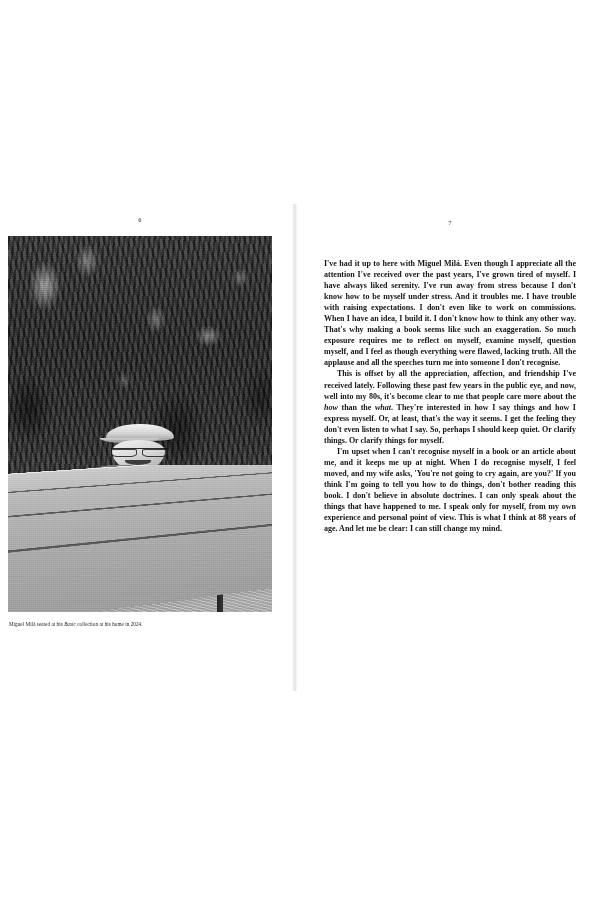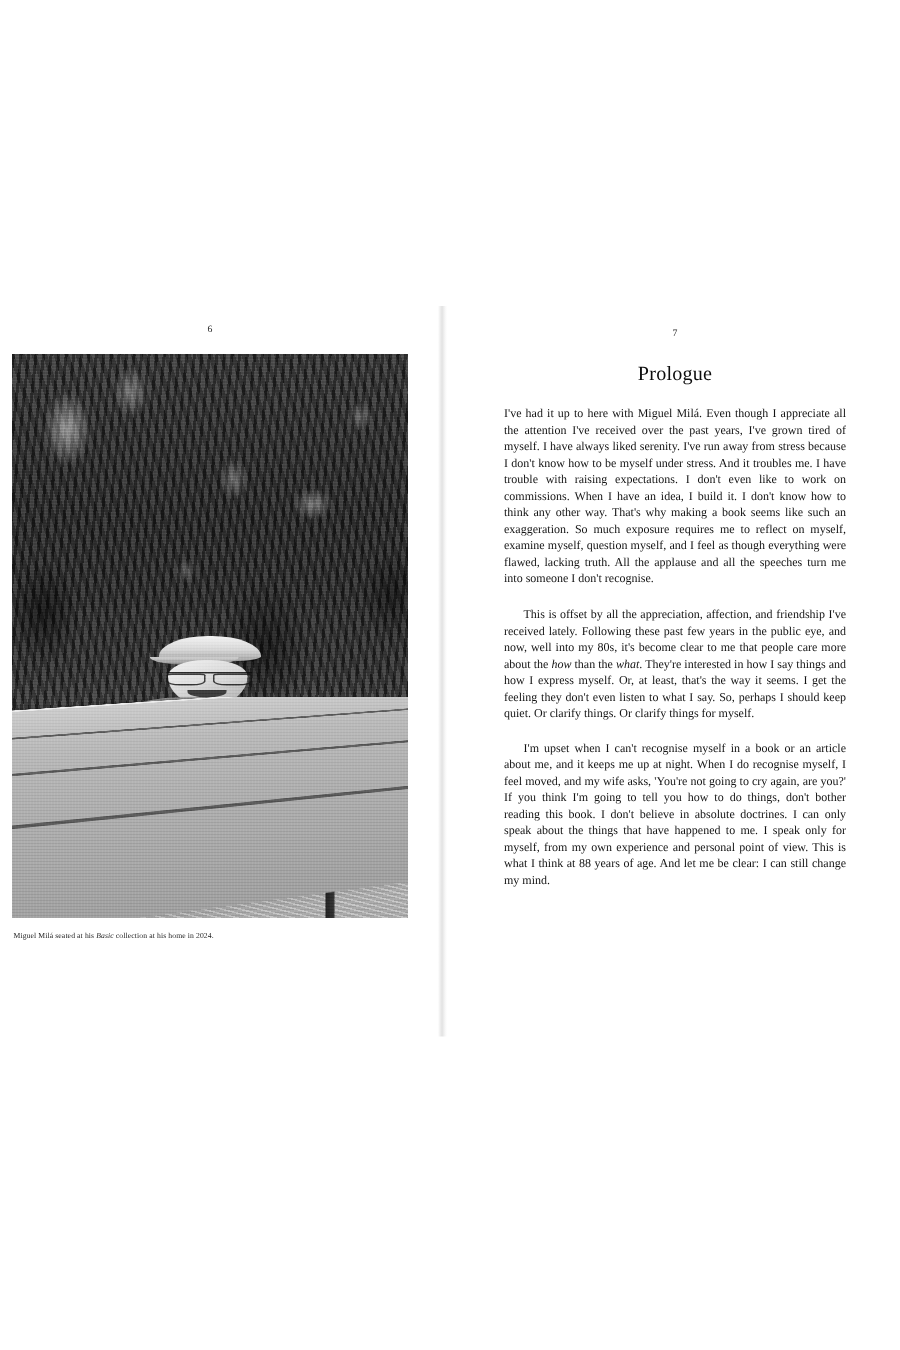--- a/index.html
+++ b/index.html
@@ -336,22 +336,23 @@
     top: 258px;
     width: 252px;
     font-size: 8.0px;
     line-height: 11.05px;
     text-align: justify;
     text-justify: inter-word;
     color: #141414;
     hyphens: none;
   }
   .body-text p {
-    margin: 12px;
+    margin: 0;
     text-indent: 0;
+    font-weight: bold;
   }
   .body-text p + p {
     text-indent: 13px;
   }
   .body-text i { font-style: italic; }
 </style>
 </head>
 <body>
 
 <div class="spread">
@@ -402,21 +403,20 @@
 
     <div class="caption"><span>Miguel Milá seated at his </span><i>Basic</i><span> collection at his home in 2024.</span></div>
   </div>
 
   <div class="gutter"></div>
 
   <div class="page-right">
 
     <div class="folio-right">7</div>
 
-    <h1 class="chapter-title">Prologue</h1>
 
     <div class="body-text">
 
       <p>I've had it up to here with Miguel Milá. Even though I appreciate all the attention I've received over the past years, I've grown tired of myself. I have always liked serenity. I've run away from stress because I don't know how to be myself under stress. And it troubles me. I have trouble with raising expectations. I don't even like to work on commissions. When I have an idea, I build it. I don't know how to think any other way. That's why making a book seems like such an exaggeration. So much exposure requires me to reflect on myself, examine myself, question myself, and I feel as though everything were flawed, lacking truth. All the applause and all the speeches turn me into someone I don't recognise.</p>
 
       <p><span>This is offset by all the appreciation, affection, and friendship I've received lately. Following these past few years in the public eye, and now, well into my 80s, it's become clear to me that people care more about the </span><i>how</i><span> than the </span><i>what</i><span>. They're interested in how I say things and how I express myself. Or, at least, that's the way it seems. I get the feeling they don't even listen to what I say. So, perhaps I should keep quiet. Or clarify things. Or clarify things for myself.</span></p>
 
       <p>I'm upset when I can't recognise myself in a book or an article about me, and it keeps me up at night. When I do recognise myself, I feel moved, and my wife asks, 'You're not going to cry again, are you?' If you think I'm going to tell you how to do things, don't bother reading this book. I don't believe in absolute doctrines. I can only speak about the things that have happened to me. I speak only for myself, from my own experience and personal point of view. This is what I think at 88 years of age. And let me be clear: I can still change my mind.</p>
     </div>
   </div>

